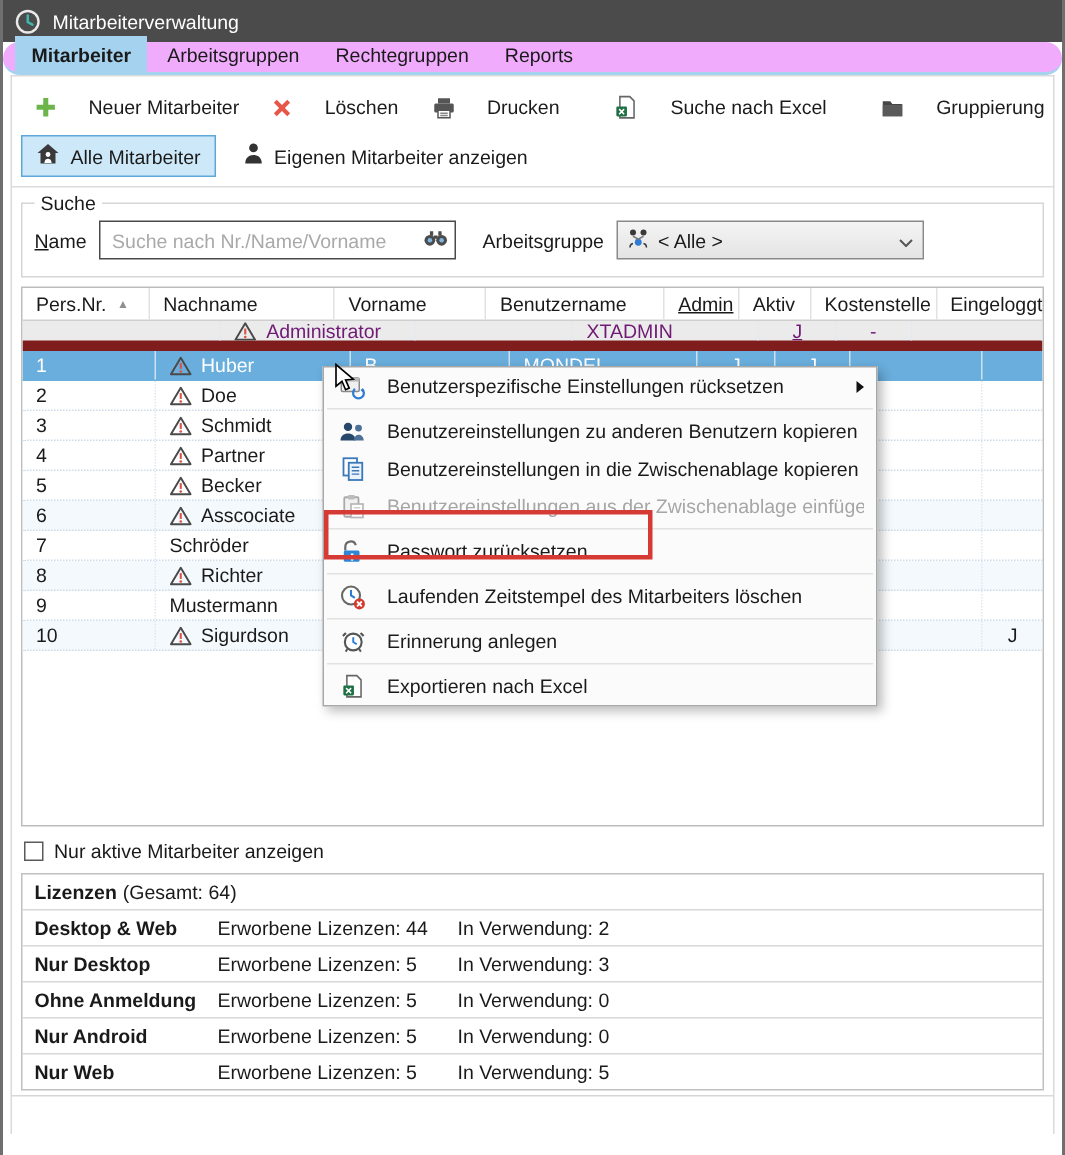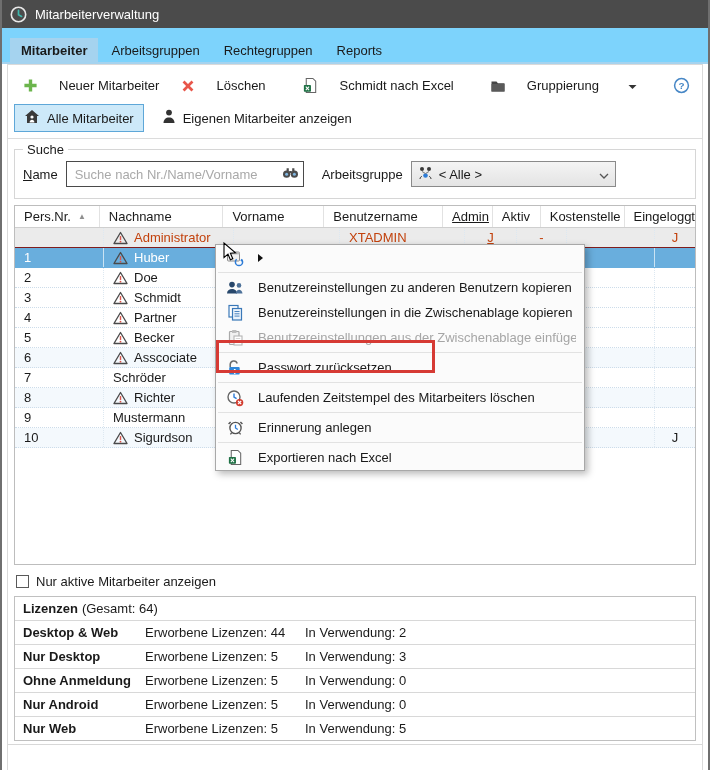--- a/index.html
+++ b/index.html
@@ -3,21 +3,21 @@
 <meta charset="utf-8">
 <style>
   html,body{margin:0;padding:0;}
   body{width:710px;height:770px;font-family:"Liberation Sans",sans-serif;font-size:13px;color:#1a1a1a;background:#fff;position:relative;overflow:hidden;}
   #window{position:absolute;inset:0;border-left:2px solid #6f6f6f;border-right:2px solid #6f6f6f;box-sizing:border-box;background:#fff;}
   
   .titlebar{height:28px;background:#4b4b4b;display:flex;align-items:center;padding-left:8px;gap:8px;}
   .titlebar .title{color:#fff;font-size:13px;}
   .app-icon svg{display:block;}
   
-  .tabstrip{height:36px;display:flex;align-items:flex-end;padding-left:8px;border-bottom:2px solid #a5d3ef;box-sizing:border-box;background:#7dd3fc;}
+  .tabstrip{height:22px;display:flex;align-items:flex-end;padding-left:8px;border-bottom:2px solid #a5d3ef;box-sizing:border-box;background:#f0abfc;border-radius:15px;}
   .tab{padding:5px 11px 4px 11px;margin-right:2px;cursor:default;white-space:nowrap;}
   .tab.active{background:#a5d3ef;font-weight:bold;}
   
   .content{margin:0 5px;border-left:1px solid #dadada;border-right:1px solid #dadada;border-top:1px solid #dadada;min-height:706px;box-sizing:border-box;background:#fff;position:relative;}
   
   .toolbar{display:flex;align-items:center;padding:6px 6px 4px 6px;gap:4px;}
   .tbtn{display:flex;align-items:center;gap:21px;padding:5px 8px;white-space:nowrap;background:transparent;border:1px solid transparent;}
   .tbtn .ico svg{display:block;}
   .tsep{width:1px;height:26px;background:#cfcfcf;margin:0 5px;}
   .drop-arrow{margin-left:8px;}
@@ -39,21 +39,21 @@
   .grid{margin:6px 6px 0 6px;border:1px solid #bdbdbd;height:360px;box-sizing:border-box;background:#fff;overflow:hidden;}
   .gh{display:flex;height:22px;border-bottom:1px solid #cfcfcf;box-sizing:border-box;}
   .gh .hc{display:flex;align-items:center;padding-left:9px;border-right:1px solid #e2e2e2;box-sizing:border-box;white-space:nowrap;overflow:visible;}
   .gh .hc:last-child{border-right:none;}
   .sort{font-size:8px;color:#8f8f8f;margin-left:7px;}
   .row{display:flex;height:20px;box-sizing:border-box;border-bottom:1px dotted #ccdcea;background:#fff;}
   .row .c{display:flex;align-items:center;padding-left:9px;box-sizing:border-box;border-right:1px dotted #dde8f1;white-space:nowrap;overflow:hidden;}
   .row .c:last-child{border-right:none;}
   .row .c.center{justify-content:center;padding-left:0;}
   .row.alt{background:#f4f9fd;}
-  .row.system{background:#ebebeb;color:#c2410c;border-bottom:1px solid #7f1d1d;}
+  .row.system{background:#ebebeb;color:#701a75;border-bottom:7px solid #7f1d1d;padding-left:44px;}
   .row.selected{background:#69aedd;color:#fff;border-bottom:1px solid #69aedd;}
   .row.selected .c{border-right:1px solid rgba(255,255,255,.65);}
   .row.selected .c:last-child{border-right:none;}
   .warn{margin-right:6px;display:inline-flex;}
   .c0{width:89px;}.c1{width:130px;}.c2{width:106px;}.c3{width:125px;}
   .c4{width:52px;text-decoration:underline;}.c5{width:50px;}.c6{width:88px;}.c7{flex:1;}
   
   .chkrow{display:flex;align-items:center;gap:7px;margin:9px 6px 0 8px;}
   .chk{width:13px;height:13px;border:1px solid #5a5a5a;background:#fff;box-sizing:border-box;}
   .licpanel{margin:7px 6px 0 6px;border:1px solid #c0c0c0;box-sizing:border-box;background:#fff;}
@@ -109,30 +109,42 @@
         <span>Neuer Mitarbeiter</span>
       </div>
       <div class="tbtn">
         <span class="ico">
             <svg width="14" height="14" viewBox="0 0 16 16">
               <path d="M1.8 4 4 1.8 8 5.8 12 1.8 14.2 4 10.2 8 14.2 12 12 14.2 8 10.2 4 14.2 1.8 12 5.8 8z" fill="#e8564a"></path>
             </svg>
           </span>
         <span>Löschen</span>
       </div>
+      <div class="tbtn">
+        <span class="ico">
+            <svg width="16" height="16" viewBox="0 0 16 16">
+              <rect x="4" y="1.5" width="8" height="3.5" fill="#555"></rect>
+              <rect x="1.5" y="5" width="13" height="6" rx="1" fill="#555"></rect>
+              <rect x="4" y="9.5" width="8" height="5" fill="#fff" stroke="#555"></rect>
+              <line x1="5.5" y1="11.5" x2="10.5" y2="11.5" stroke="#888"></line>
+              <line x1="5.5" y1="13" x2="10.5" y2="13" stroke="#888"></line>
+            </svg>
+          </span>
+        <span>Drucken</span>
+      </div>
       <div class="tsep"></div>
       <div class="tbtn">
         <span class="ico">
             <svg width="17" height="17" viewBox="0 0 18 18">
               <path d="M4.5 1.5h7l3 3v12h-10z" fill="#fff" stroke="#666" stroke-width="1.1"></path>
               <rect x="2" y="8.5" width="7.5" height="7" fill="#1f7145" rx="0.8"></rect>
               <path d="M4 10.3l3.5 3.6M7.5 10.3L4 13.9" stroke="#fff" stroke-width="1.1"></path>
             </svg>
           </span>
-        <span>Schmidt nach Excel</span>
+        <span>Suche nach Excel</span>
       </div>
       <div class="tsep"></div>
       <div class="tbtn">
         <span class="ico">
             <svg width="16" height="16" viewBox="0 0 16 16">
               <path d="M1.5 3.5h5l1.4 1.8h6.6v8.2h-13z" fill="#454545"></path>
               <path d="M1.5 6h13v7.5h-13z" fill="#5a5a5a"></path>
             </svg>
           </span>
         <span>Gruppierung</span>
@@ -629,20 +641,21 @@
   <div class="menu" id="ctx-menu">
       <div class="menu-item">
         <span class="mi">
           <svg width="18" height="18" viewBox="0 0 18 18">
             <rect x="1.5" y="3" width="12" height="9" rx="1" fill="#f0f0f0" stroke="#8a8a8a"></rect>
             <rect x="1.5" y="3" width="12" height="2.4" fill="#b9b9b9"></rect>
             <circle cx="13" cy="13" r="3.6" fill="none" stroke="#2e7cd6" stroke-width="1.5" stroke-dasharray="14 5"></circle>
             <path d="M16.5 10.6l-2.3 0.3 1.6 1.8z" fill="#2e7cd6"></path>
           </svg>
         </span>
+        <span class="ml">Benutzerspezifische Einstellungen rücksetzen</span>
         <span class="subarrow"></span>
       </div>
       <div class="menu-sep"></div>
       <div class="menu-item">
         <span class="mi">
           <svg width="18" height="16" viewBox="0 0 18 16">
             <circle cx="6" cy="4.6" r="2.8" fill="#27476b"></circle>
             <path d="M1 13.6c0-3 2.2-4.6 5-4.6s5 1.6 5 4.6z" fill="#27476b"></path>
             <circle cx="13" cy="5.4" r="2.3" fill="#4d7199"></circle>
             <path d="M9.8 13.6c0.3-2.6 1.6-3.8 3.2-3.8 1.8 0 3.3 1.3 3.5 3.8z" fill="#4d7199"></path>

